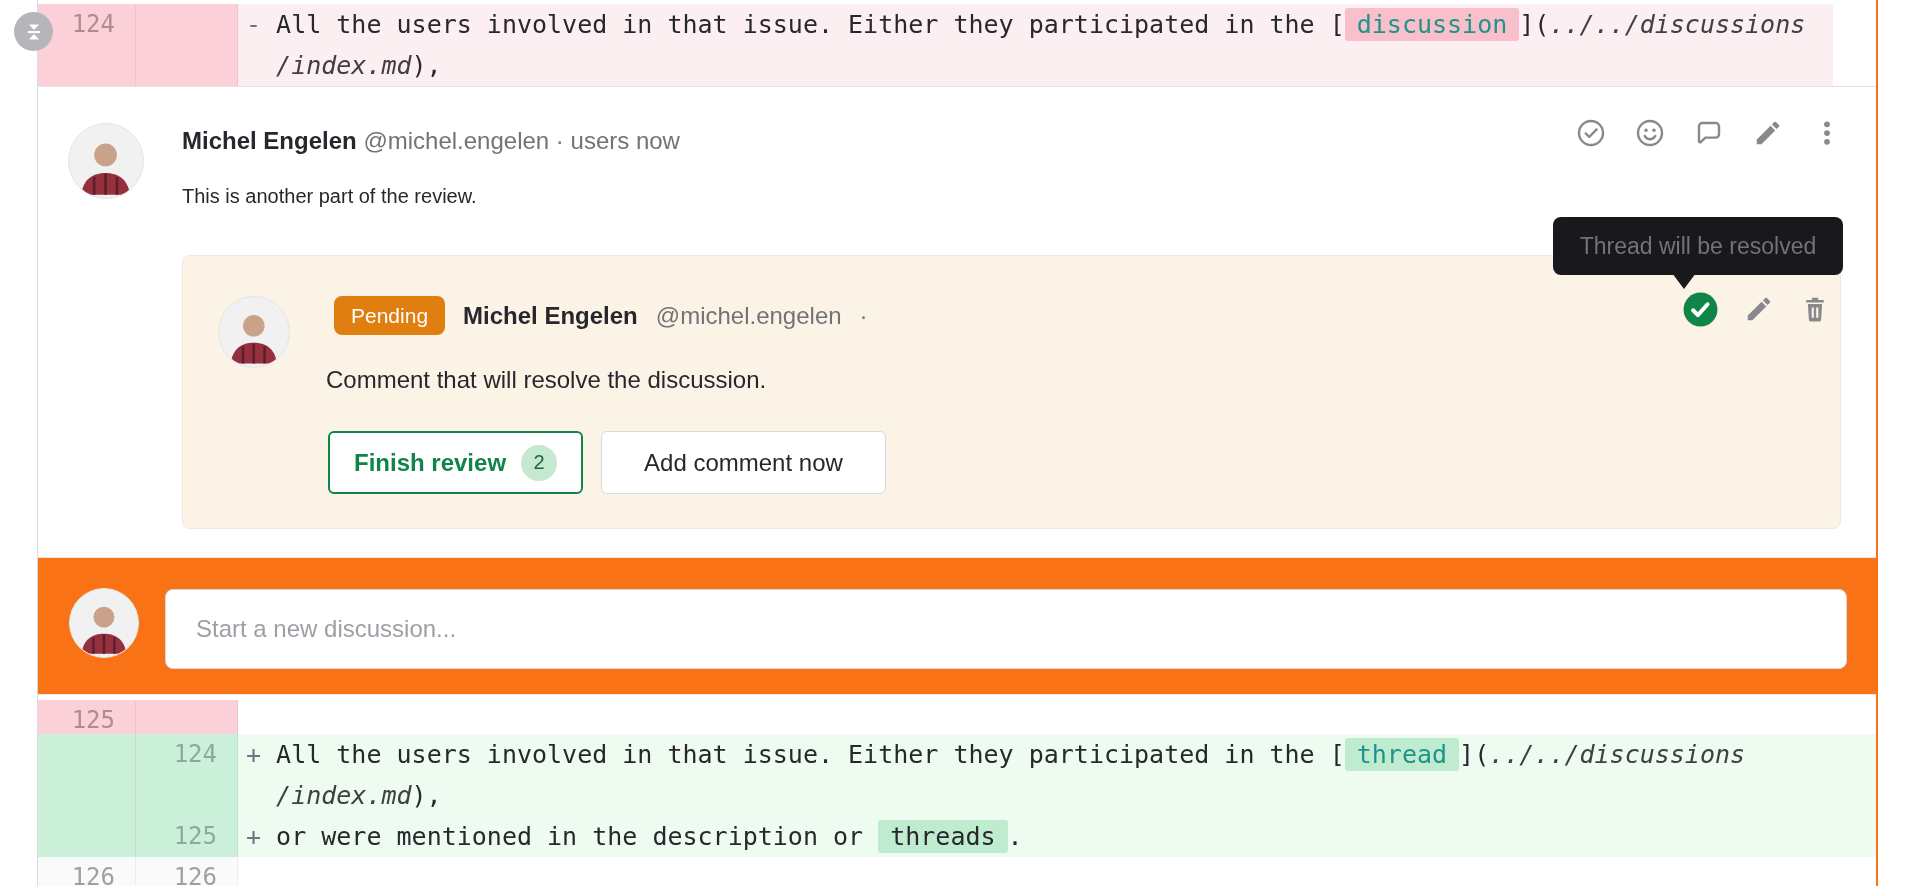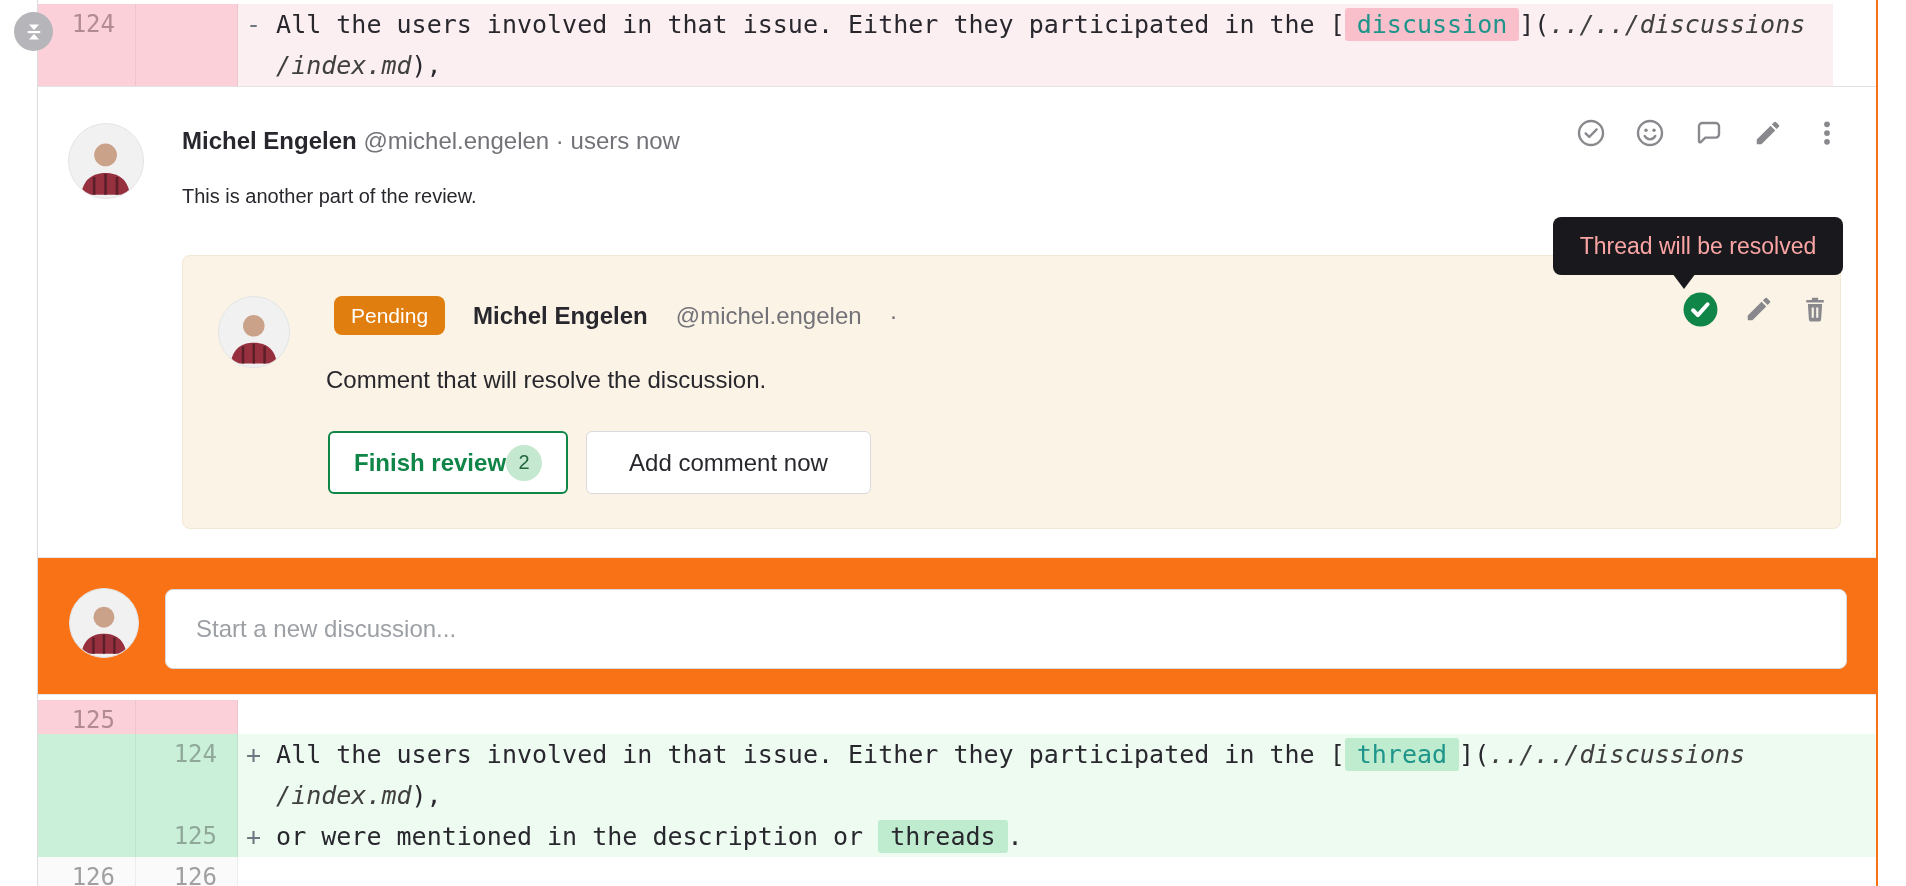--- a/index.html
+++ b/index.html
@@ -48,37 +48,37 @@
   .c-name{font-weight:700;color:#28272d;}
   .c-handle,.c-sep,.c-time{color:#737278;}
   .c-actions{position:absolute;top:30px;right:33px;display:flex;gap:27px;align-items:center;}
   .icon-btn{width:32px;height:32px;display:flex;align-items:center;justify-content:center;cursor:pointer;background:none;border:none;padding:0;}
   .c-body{position:absolute;left:144px;top:98px;font-size:20px;color:#28272d;}
 
   
   .pending-box{position:absolute;left:144px;top:168px;width:1659px;height:274px;background:#fbf4e6;
                border:1px solid #f1e8d5;border-radius:8px;box-sizing:border-box;}
   .p-avatar{position:absolute;left:35px;top:40px;width:72px;height:72px;}
-  .p-head{position:absolute;left:143px;top:40px;display:flex;align-items:center;gap:28px;white-space:nowrap;font-size:24px;padding-left:8px;}
+  .p-head{position:absolute;left:143px;top:40px;display:flex;align-items:center;gap:18px;white-space:nowrap;font-size:24px;padding-left:8px;}
   .badge-pending{background:#e07e10;color:#fff;font-size:21px;line-height:1;padding:9px 17px;border-radius:8px;font-weight:400;}
   .p-name{font-weight:700;color:#28272d;}
   .p-handle,.p-sep{color:#737278;}
   .p-body{position:absolute;left:143px;top:110px;font-size:24px;color:#28272d;}
   .p-buttons{position:absolute;left:145px;top:175px;display:flex;gap:18px;align-items:center;}
   .btn{box-sizing:border-box;height:63px;border-radius:6px;display:flex;align-items:center;justify-content:center;
        font-family:"Liberation Sans",sans-serif;font-size:24px;cursor:pointer;}
-  .btn-finish{border:2px solid #108548;color:#108548;background:#fff;font-weight:700;padding:0 24px;}
+  .btn-finish{border:2px solid #108548;color:#108548;background:#fff;font-weight:700;padding:0 24px;gap:15px;}
   .count-pill{width:36px;height:36px;border-radius:50%;background:#c5e8d1;color:#24663b;font-size:20px;font-weight:400;
               display:flex;align-items:center;justify-content:center;}
   .btn-add{border:1px solid #d9d9dd;color:#28272d;background:#fff;padding:0 42px;}
   .p-actions{position:absolute;top:34px;left:1498px;display:flex;gap:24px;align-items:center;}
 
   
   .tooltip{position:absolute;left:1515px;top:130px;width:290px;height:58px;background:#19181d;border-radius:8px;
-           color:#fca5a5;font-size:23px;display:flex;align-items:center;justify-content:center;z-index:6;white-space:nowrap;}
+           color:#737373;font-size:23px;display:flex;align-items:center;justify-content:center;z-index:6;white-space:nowrap;}
   .tooltip-arrow{position:absolute;top:186px;left:1634px;width:0;height:0;z-index:6;
                  border-left:12px solid transparent;border-right:12px solid transparent;border-top:16px solid #19181d;}
 
   
   .reply-section{height:138px;flex:none;background:#f97316;border-top:1px solid #e8e8ea;border-bottom:1px solid #e8e8ea;
                  position:relative;box-sizing:border-box;}
   .r-avatar{position:absolute;left:31px;top:30px;width:70px;height:70px;}
   .r-input{position:absolute;left:127px;top:31px;width:1682px;height:80px;box-sizing:border-box;background:#fff;
            border:1px solid #d9d9dd;border-radius:8px;font-family:"Liberation Sans",sans-serif;font-size:24px;
            color:#28272d;padding:0 20px 0 30px;outline:none;}

